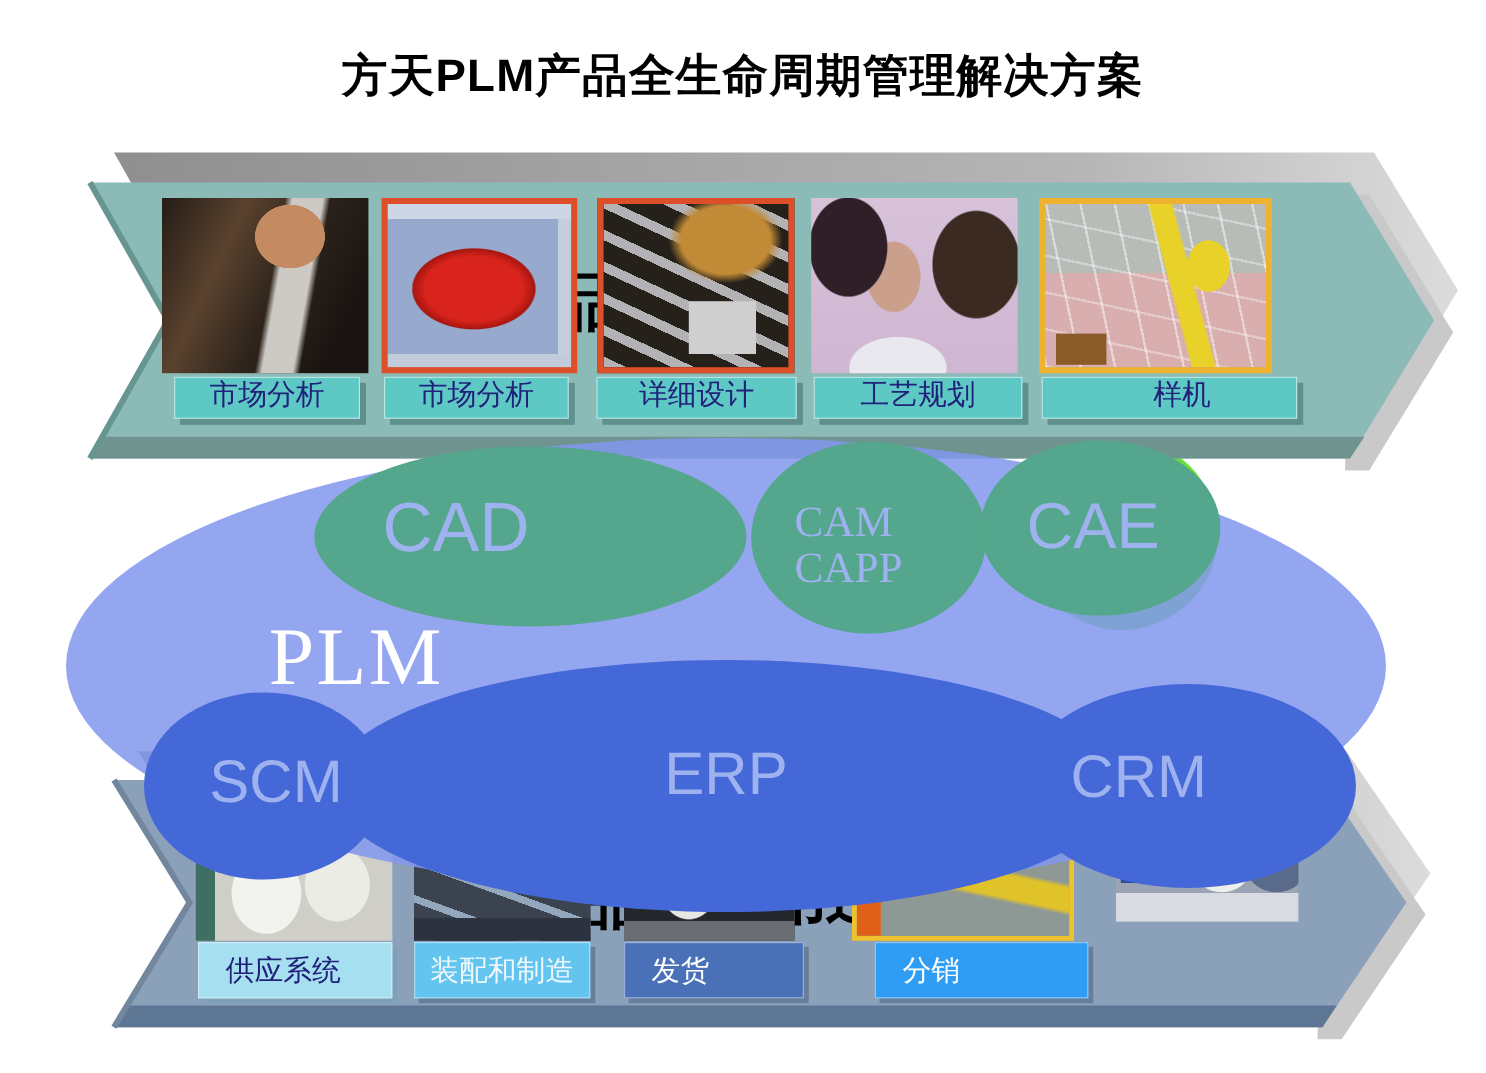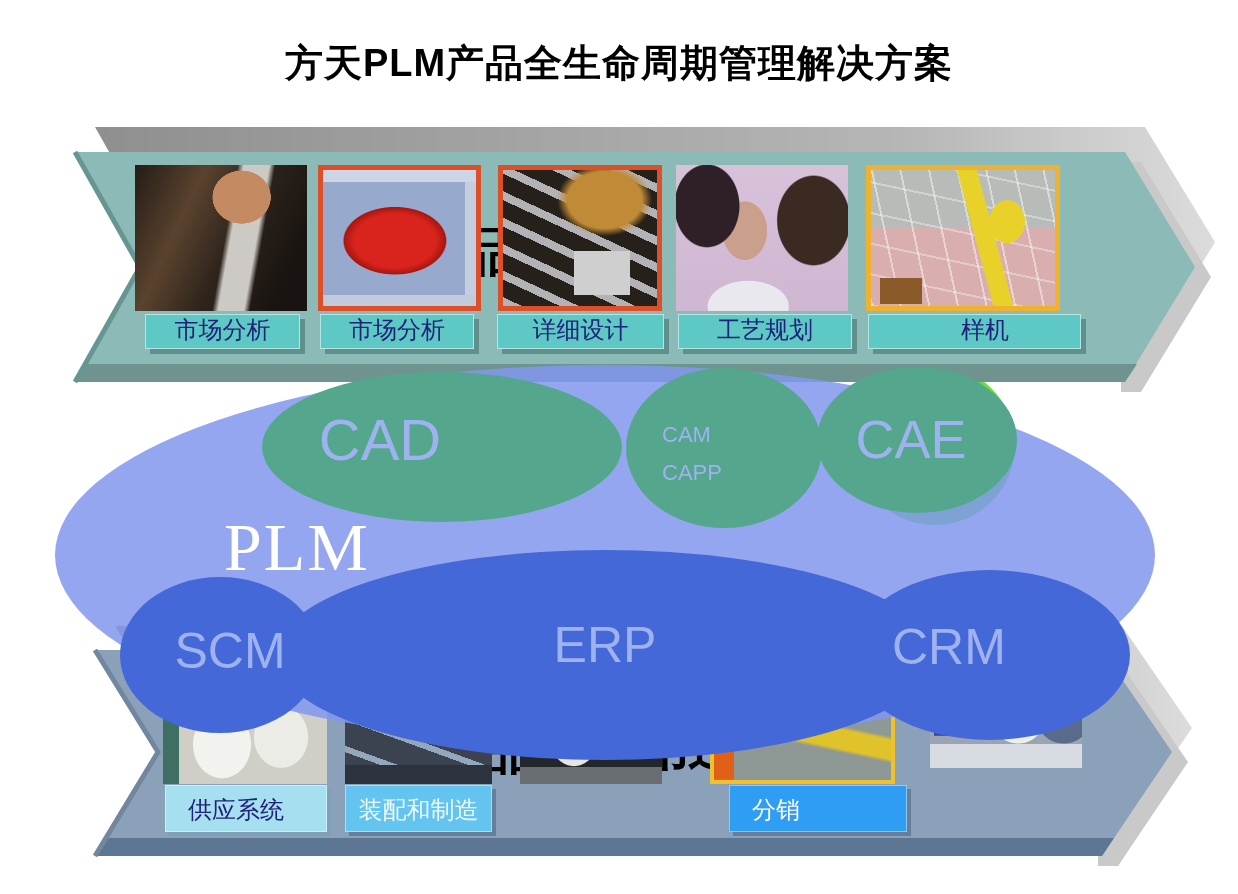--- a/index.html
+++ b/index.html
@@ -123,21 +123,21 @@
   .crm-ellipse{left:850px;top:570px;width:280px;height:170px;}
   .green-ellipse{background:var(--module_green,#54a78c);z-index:8;}
   .cad-ellipse{left:262px;top:372px;width:360px;height:150px;}
   .cam-ellipse{left:626px;top:368px;width:196px;height:160px;}
   .cae-ellipse{left:817px;top:367px;width:200px;height:146px;}
   
   .etext{z-index:9;color:var(--module_text,#9fb2f0);white-space:nowrap;}
   .plm-text{left:224px;top:508px;font-family:"Liberation Serif",serif;
     font-size:68px;color:var(--plm_text,#ffffff);letter-spacing:2px;}
   .cad-text{left:300px;top:406px;width:160px;text-align:center;font-size:58px;}
-  .cam-text{left:662px;top:416px;font-size:22px;line-height:38px;}
+  .cam-text{left:662px;top:416px;font-size:36px;line-height:38px;font-family:Liberation Serif, serif;}
   .cae-text{left:831px;top:408px;width:160px;text-align:center;font-size:54px;}
   .scm-text{left:150px;top:622px;width:160px;text-align:center;font-size:50px;}
   .erp-text{left:525px;top:616px;width:160px;text-align:center;font-size:50px;}
   .crm-text{left:892px;top:618px;width:160px;font-size:50px;}
 </style>
 </head>
 <body>
 
 <div id="slide">
 
@@ -188,20 +188,21 @@
   <div class="abs simg img-computers"></div>
 
   <div class="abs stage-label sl1">市场分析</div>
   <div class="abs stage-label sl2">市场分析</div>
   <div class="abs stage-label sl3">详细设计</div>
   <div class="abs stage-label sl4">工艺规划</div>
   <div class="abs stage-label sl5">样机</div>
 
   <div class="abs bstage-label bl1">供应系统</div>
   <div class="abs bstage-label bl2">装配和制造</div>
+  <div class="abs bstage-label bl3">发货</div>
   <div class="abs bstage-label bl4">分销</div>
 
   <div class="abs ell plm-ellipse"></div>
 
   <div class="abs ell blue-ellipse scm-ellipse"></div>
   <div class="abs ell blue-ellipse erp-ellipse"></div>
   <div class="abs ell blue-ellipse crm-ellipse"></div>
 
   <div class="abs ell green-ellipse cad-ellipse"></div>
   <div class="abs ell green-ellipse cam-ellipse"></div>

